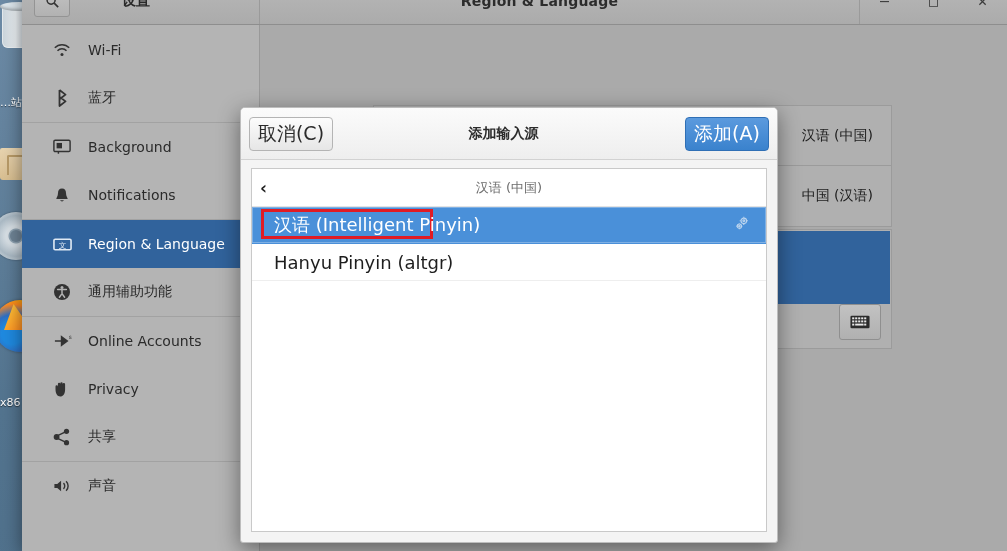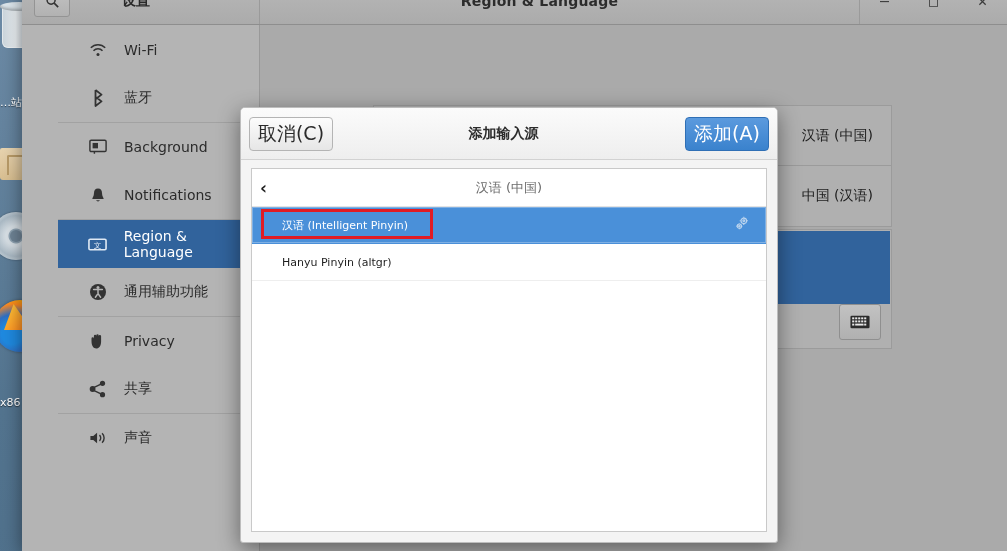--- a/index.html
+++ b/index.html
@@ -118,21 +118,20 @@
   }
 
   .win-body { display: flex; height: 527px; }
 
   
   .sidebar {
     width: 238px; background: #b4b4b4;
     border-right: 1px solid #999;
     box-sizing: border-box;
     padding-top: 1px;
-    padding-left: 36px;
   }
   .side-item {
     height: 48px; display: flex; align-items: center;
     padding-left: 28px; box-sizing: border-box;
     font-size: 14px; color: #2b2b2b; cursor: pointer;
     position: relative;
   }
   .side-item .ico {
     width: 24px; margin-right: 14px;
     display: flex; align-items: center; justify-content: center;
@@ -247,22 +246,22 @@
     font-size: 17px; color: #1d1d1d; font-weight: bold;
     display: flex; align-items: center;
   }
   .list-head-title {
     position: absolute; left: 0; right: 0; text-align: center;
     font-size: 13px; color: #6d6d6d;
   }
   .li {
     height: 37px; flex: 0 0 37px;
     display: flex; align-items: center;
-    padding-left: 30px; box-sizing: border-box;
-    font-size: 11px; color: #1e1e1e;
+    padding-left: 22px; box-sizing: border-box;
+    font-size: 18px; color: #1e1e1e;
     border-bottom: 1px solid #eeeeee;
     cursor: pointer; position: relative;
   }
   .li.sel {
     background: #4a90d9; color: #ffffff;
     border-bottom: 1px solid #4a90d9;
     box-shadow: inset 0 0 0 1px #7fb0e4;
   }
   .li .gears {
     position: absolute; right: 16px; top: 50%;
@@ -376,20 +375,29 @@
             <svg width="18" height="18" viewBox="0 0 18 18">
               <circle cx="9" cy="9" r="8" fill="currentColor"></circle>
               <circle cx="9" cy="4.4" r="1.5" fill="#b4b4b4"></circle>
               <path d="M4.6 6.6 L13.4 6.6 M9 6.6 L9 10.6 M9 10.6 L6.4 14.2 M9 10.6 L11.6 14.2" stroke="#b4b4b4" stroke-width="1.5" fill="none" stroke-linecap="round"></path>
             </svg>
           </span>
           <span>通用辅助功能</span>
         </div>
         <div class="side-sep"></div>
 
+        <div class="side-item">
+          <span class="ico">
+            <svg width="19" height="16" viewBox="0 0 20 16">
+              <path d="M2 8 L9 8 M9 3.5 L9 12.5 L15 8 Z" fill="currentColor" stroke="currentColor" stroke-width="1.6"></path>
+              <text x="16.5" y="6" font-size="6" fill="currentColor" font-family="DejaVu Sans, sans-serif">s</text>
+            </svg>
+          </span>
+          <span>Online Accounts</span>
+        </div>
 
         <div class="side-item">
           <span class="ico">
             <svg width="18" height="17" viewBox="0 0 18 17">
               <path d="M2.5 8 L2.5 5.5 A1.2 1.2 0 0 1 4.9 5.5 L4.9 3 A1.2 1.2 0 0 1 7.3 3 L7.3 2.4 A1.2 1.2 0 0 1 9.7 2.4 L9.7 3.2 A1.2 1.2 0 0 1 12.1 3.2 L12.1 8.5 C12.1 13 10 15.5 7.3 15.5 C4.5 15.5 2.5 12.8 2.5 8 Z" fill="currentColor"></path>
             </svg>
           </span>
           <span>Privacy</span>
         </div>
 

